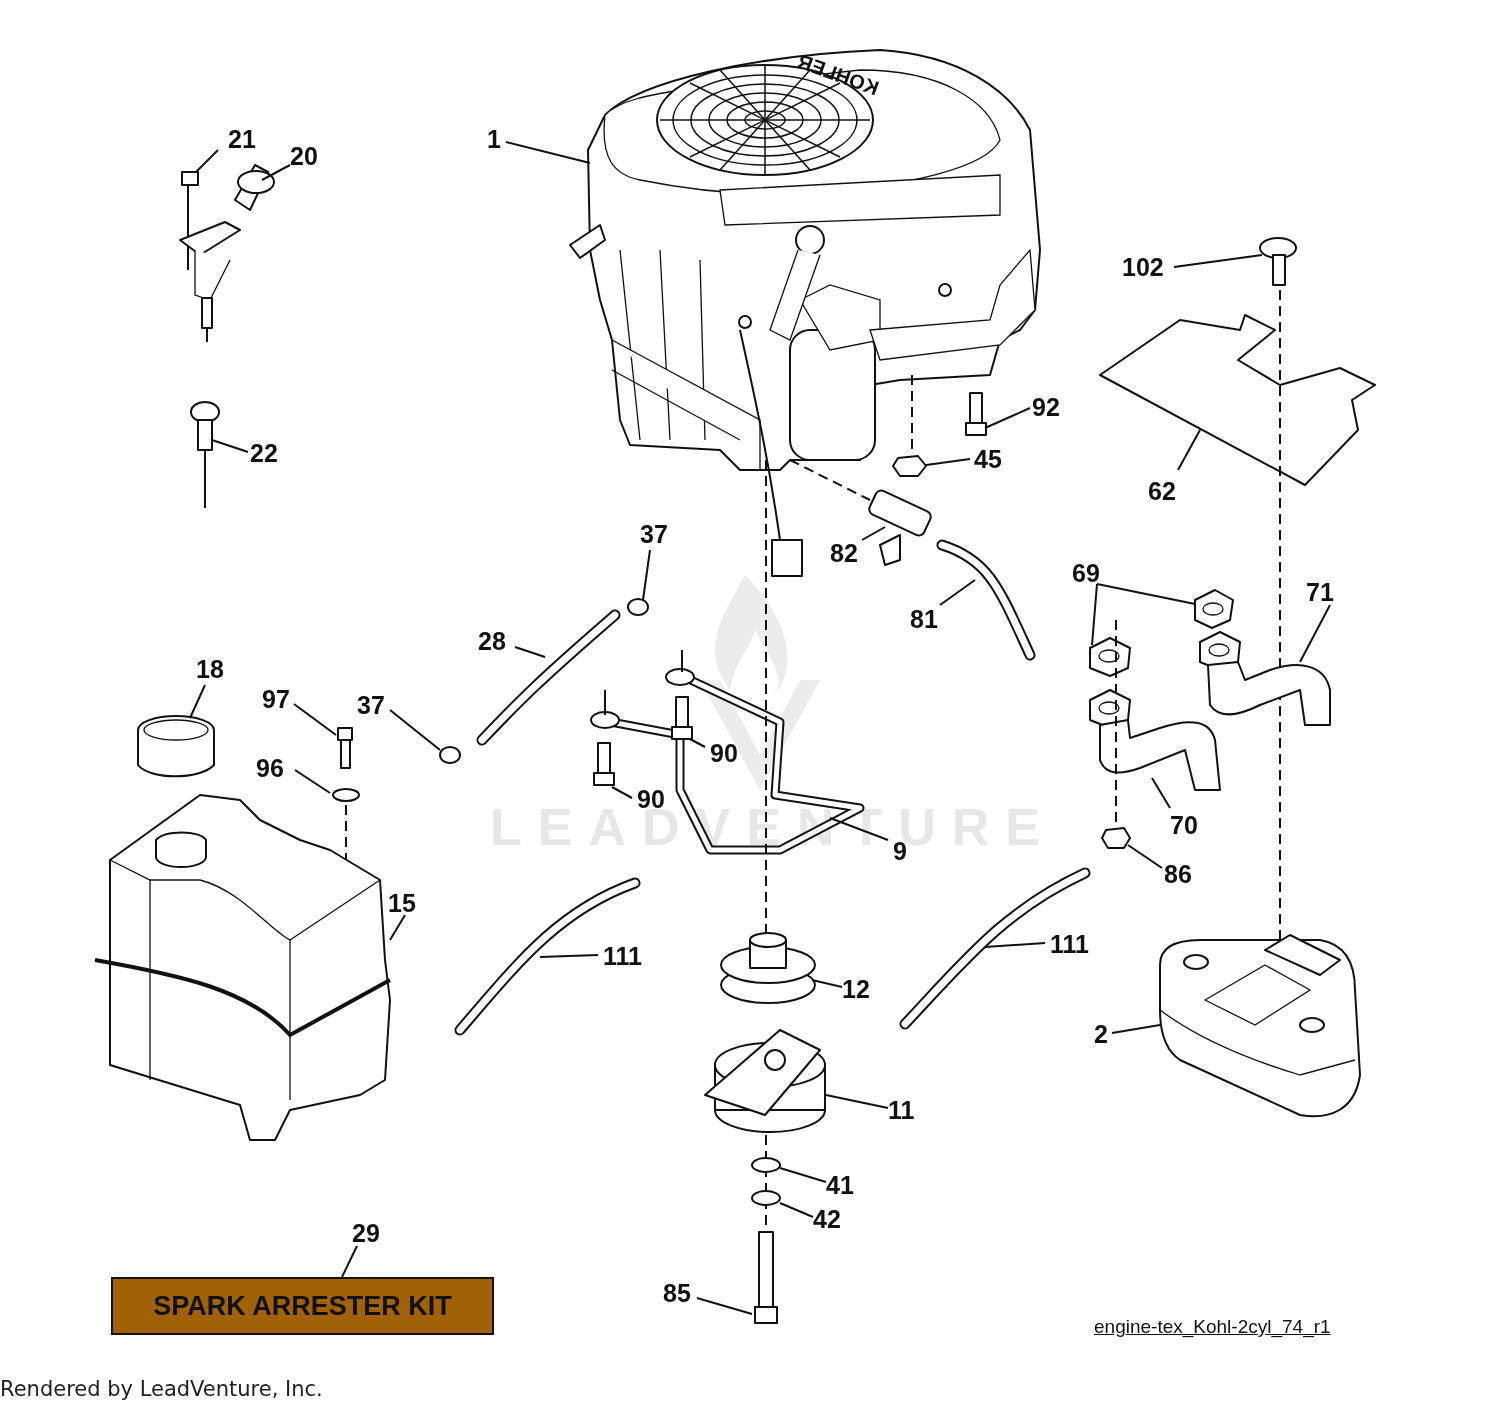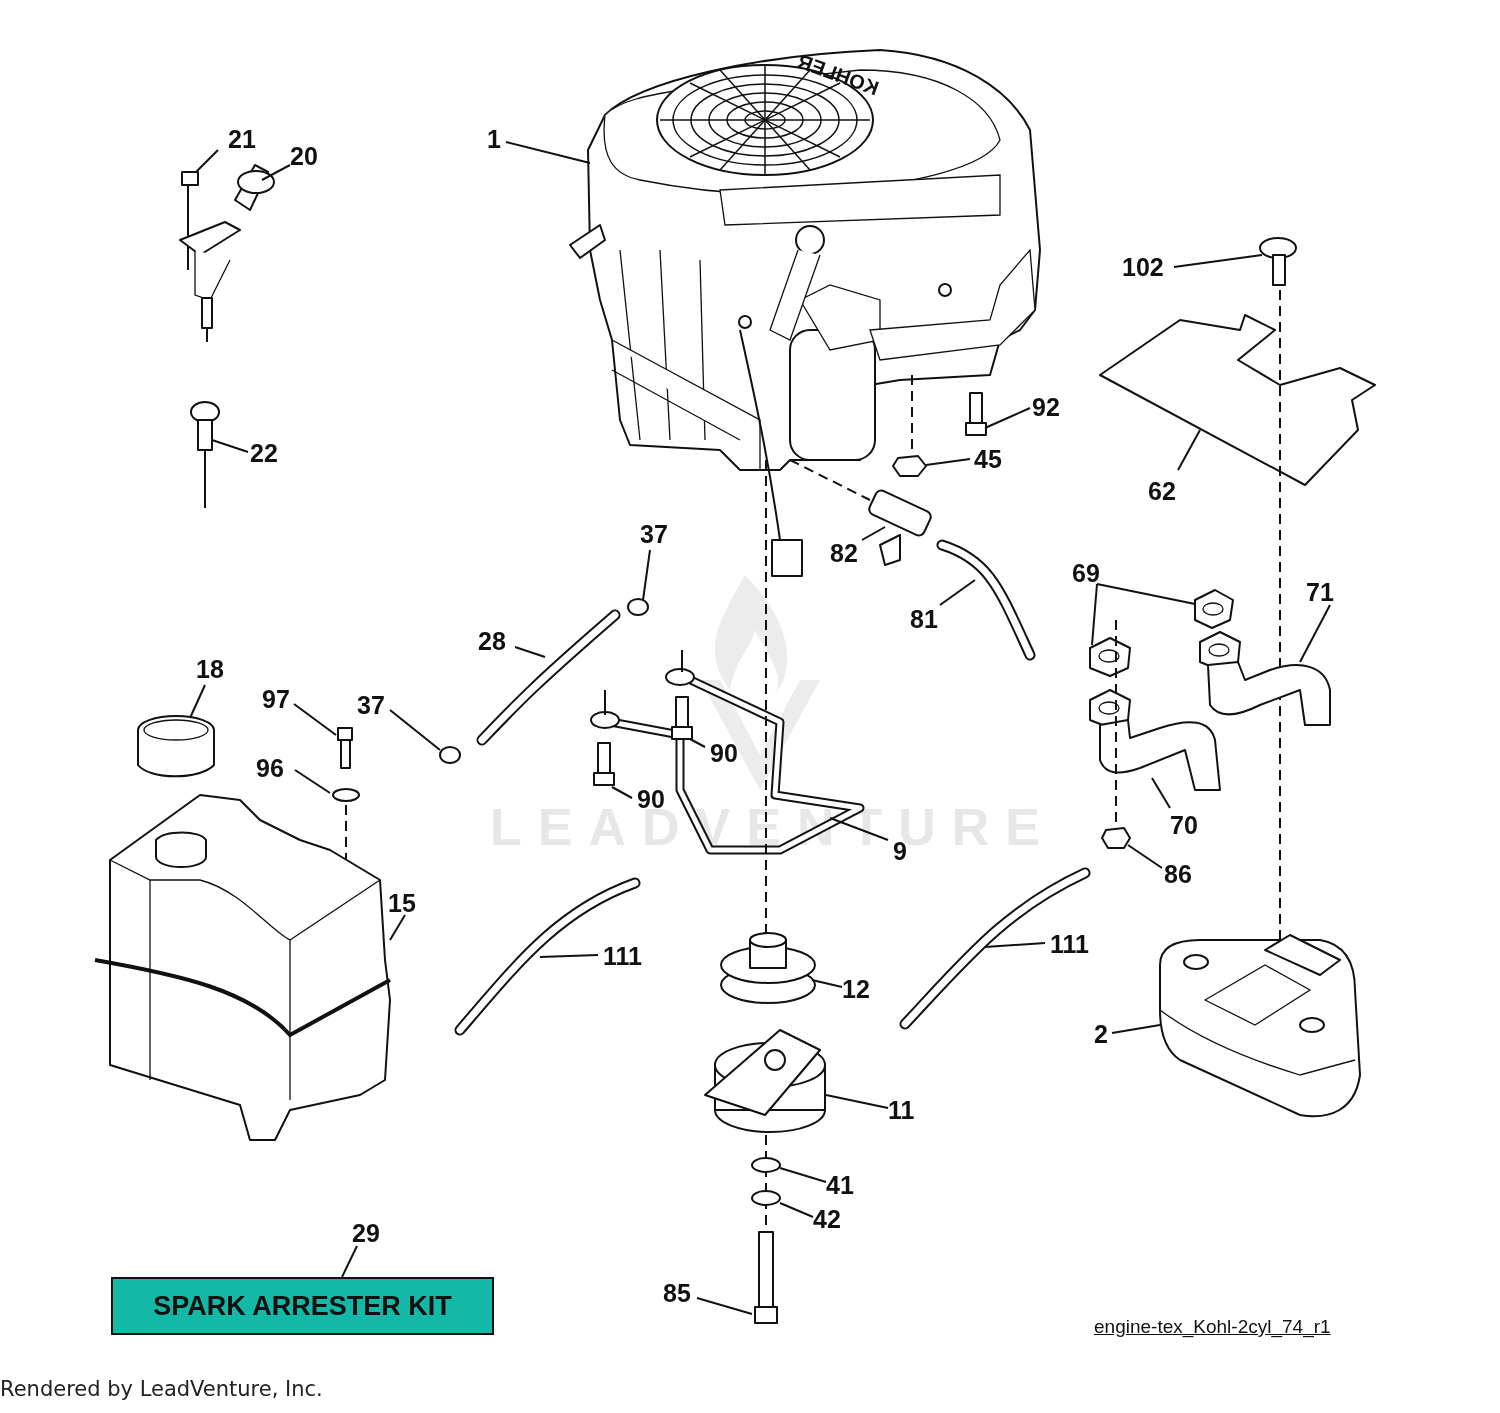--- a/index.html
+++ b/index.html
@@ -6,21 +6,21 @@
     body { width: 1500px; height: 1413px; position: relative; overflow: hidden; font-family: "Liberation Sans", sans-serif; }
     #diagram { position: absolute; left: 0; top: 0; width: 1500px; height: 1413px; }
     .callout { font-family: "Liberation Sans", sans-serif; font-weight: bold; font-size: 25px; fill: #111111; }
     .part { fill: #ffffff; stroke: #111111; stroke-width: 2; stroke-linejoin: round; }
     .part-thin { fill: #ffffff; stroke: #111111; stroke-width: 1.3; }
     .leader { stroke: #111111; stroke-width: 2; fill: none; }
     .dash { stroke: #111111; stroke-width: 2; fill: none; stroke-dasharray: 10 6; }
     .hose { fill: none; stroke: #111111; stroke-width: 11; stroke-linecap: round; }
     .hose-in { fill: none; stroke: #ffffff; stroke-width: 7; stroke-linecap: round; }
     .watermark { font-family: "Liberation Sans", sans-serif; font-size: 52px; letter-spacing: 16px; fill: #e7e7e7; font-weight: bold; }
-    .kitbox { position: absolute; left: 111px; top: 1277px; width: 383px; height: 58px; border: 2px solid #111; background: #14b8a6; display: flex; align-items: center; justify-content: center; font-family: "Liberation Sans", sans-serif; font-weight: bold; font-size: 27px; color: #111; box-sizing: border-box; }
+    .kitbox { position: absolute; left: 111px; top: 1277px; width: 383px; height: 58px; border: 2px solid #111; background: #a16207; display: flex; align-items: center; justify-content: center; font-family: "Liberation Sans", sans-serif; font-weight: bold; font-size: 27px; color: #111; box-sizing: border-box; }
     .diagram-id { position: absolute; left: 1094px; top: 1316px; font-family: "Liberation Sans", sans-serif; font-size: 19px; color: #111; text-decoration: underline; }
     .footer { position: absolute; left: 0; width: 1500px; top: 1377px; text-align: left; font-family: "DejaVu Sans", sans-serif; font-size: 21px; color: #222; }
   </style>
 </head>
 <body>
 
 <svg id="diagram" viewBox="0 0 1500 1413" xmlns="http://www.w3.org/2000/svg">
 
   <g>
     <path d="M745 575 C720 620 700 650 730 690 C735 660 750 650 755 630 C770 660 790 680 770 700 C800 670 790 620 745 575 Z" fill="#ececec"></path>

